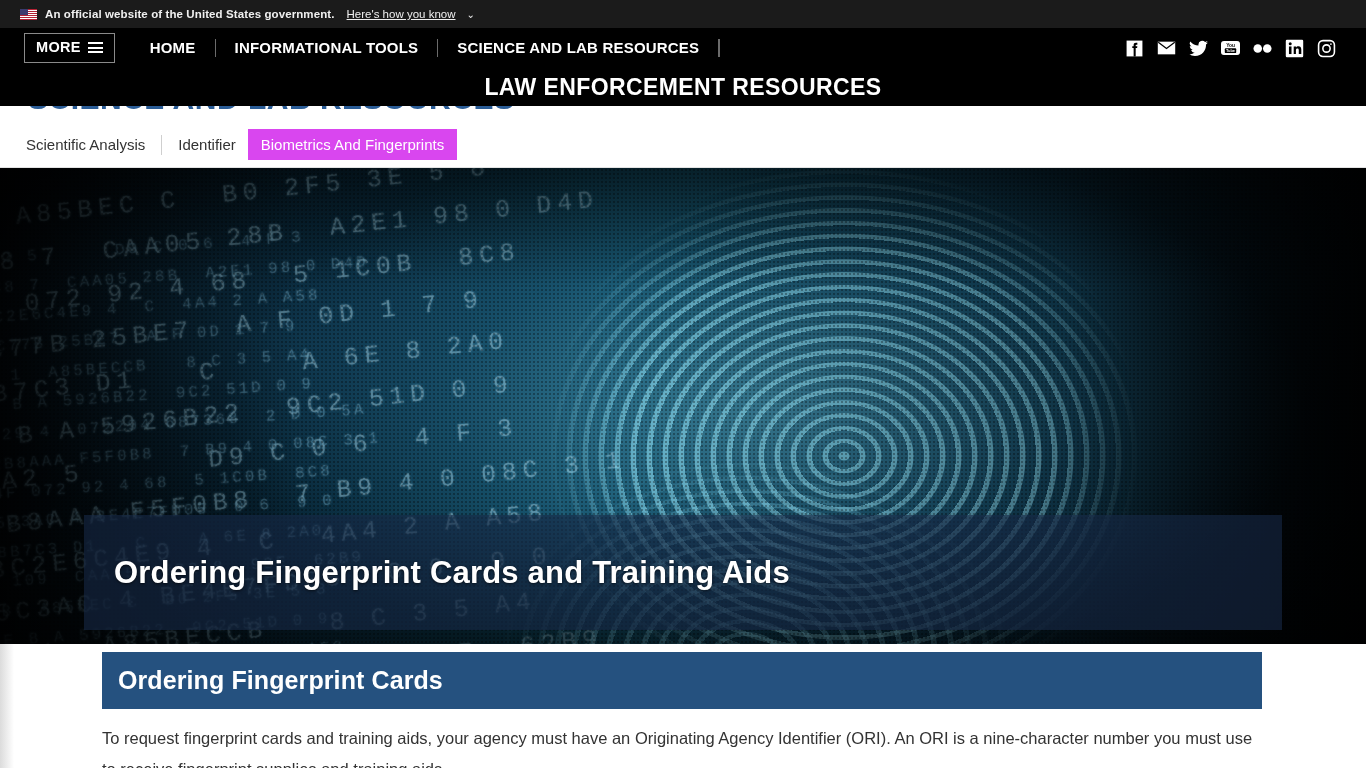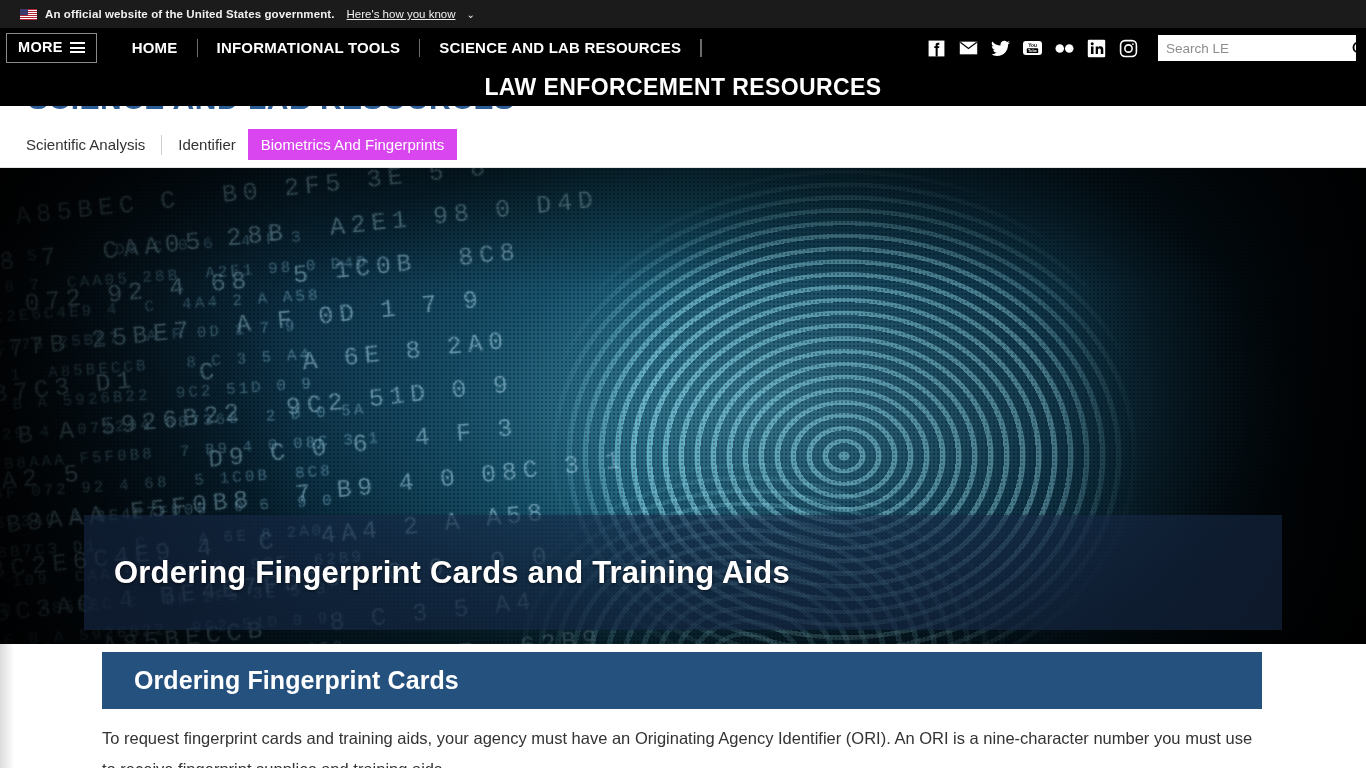--- a/index.html
+++ b/index.html
@@ -59,21 +59,21 @@
 
   
   .main-nav {
     height: 40px;
     background: #000000;
     display: flex;
     align-items: center;
     position: relative;
   }
   .more-btn {
-    margin-left: 6px;
+    margin-left: 24px;
     border: 1px solid #8a8a8a;
     color: #ffffff;
     font-size: 14.5px;
     font-weight: bold;
     letter-spacing: 0.3px;
     padding: 6px 11px 7px 11px;
     display: flex;
     align-items: center;
     gap: 7px;
     cursor: pointer;
@@ -315,21 +315,20 @@
     margin: 0 0 0 102px;
     width: 1160px;
     background: #25517f;
     padding: 14px 0 14px 16px;
   }
   .section-head h3 {
     color: #ffffff;
     font-size: 25px;
     font-weight: bold;
     letter-spacing: 0.1px;
-    margin-left: 16px;
   }
   .section-body {
     margin: 14px 0 0 102px;
     width: 1160px;
     color: #333333;
     font-size: 16.5px;
     line-height: 31px;
   }
 </style>
 </head>
@@ -414,29 +413,20 @@
       <span class="social-icon">
         <svg width="19" height="19" viewBox="0 0 24 24" fill="none" stroke="currentColor" stroke-width="2">
             <rect x="2" y="2" width="20" height="20" rx="5.5"></rect>
             <circle cx="12" cy="12" r="4.6"></circle>
             <circle cx="17.6" cy="6.4" r="1.1" fill="currentColor" stroke="none"></circle>
           </svg>
       </span>
 
     </div>
 
-    <div class="search-wrap">
-      <input class="search-input" type="text" placeholder="Search LE" style="">
-      <button class="search-btn">
-        <svg width="17" height="17" viewBox="0 0 24 24" fill="none" stroke="currentColor" stroke-width="2.6">
-            <circle cx="10.5" cy="10.5" r="7"></circle>
-            <line x1="15.8" y1="15.8" x2="22" y2="22"></line>
-          </svg>
-      </button>
-    </div>
   </div>
 </div>
 
 <div class="title-band">
   <h1>LAW ENFORCEMENT RESOURCES</h1>
 </div>
 
 <div class="clipped-strip">
   <div class="clipped-text">SCIENCE AND LAB RESOURCES</div>
 </div>

